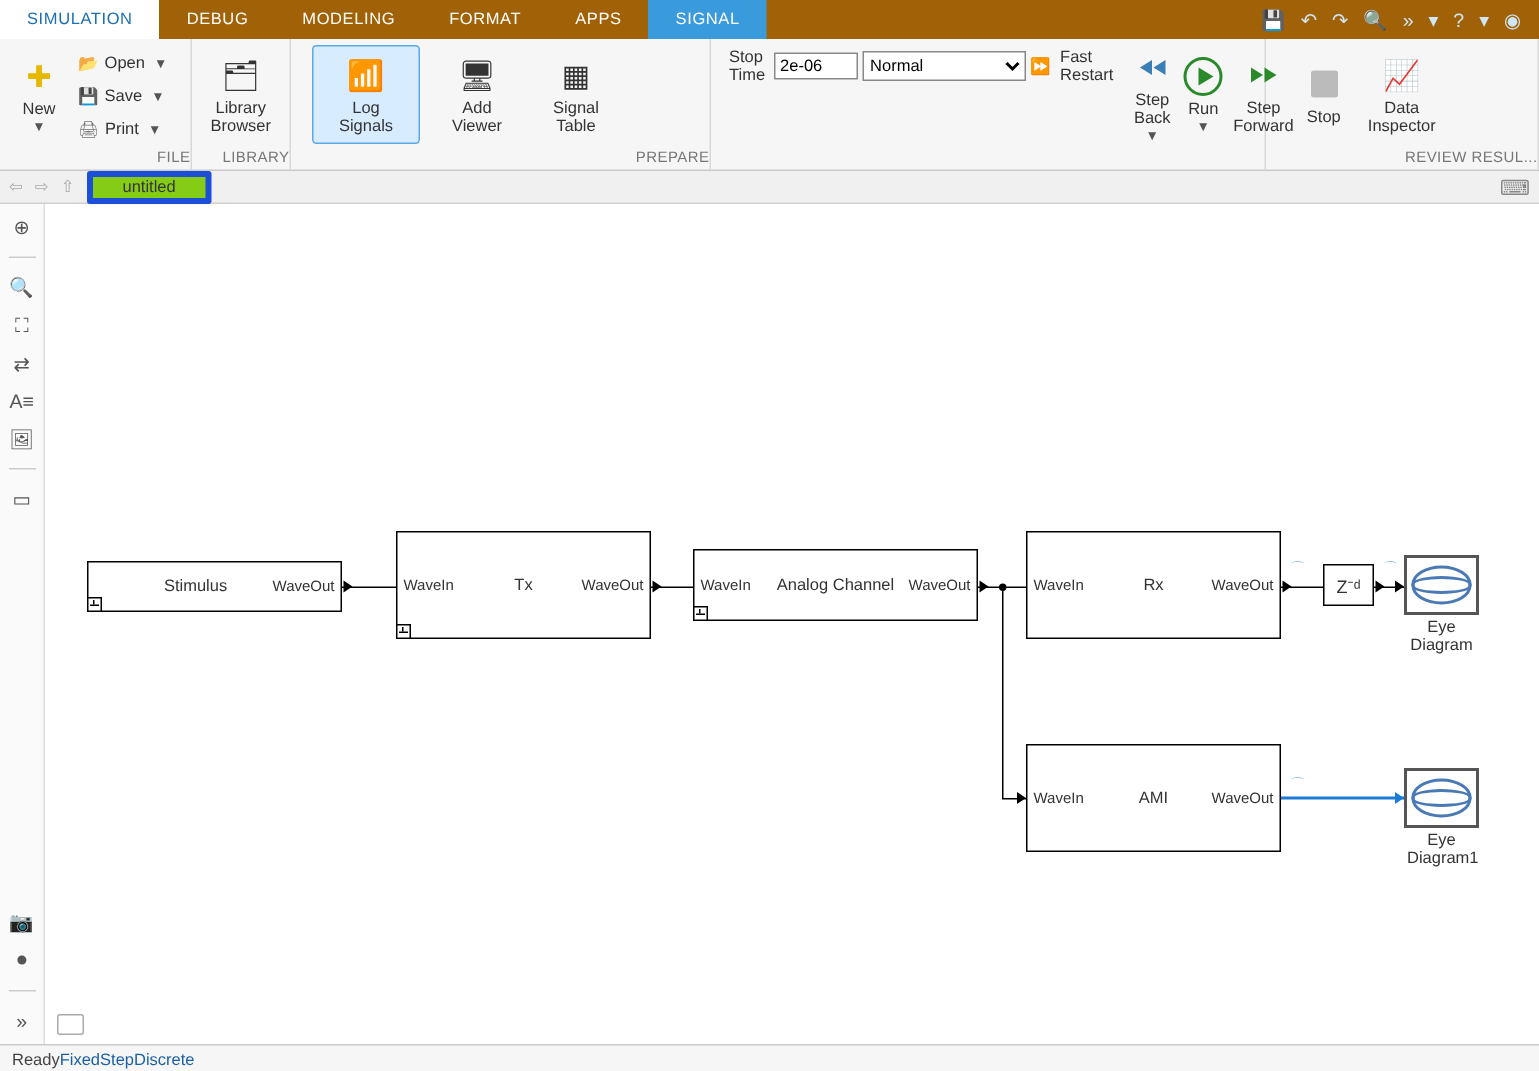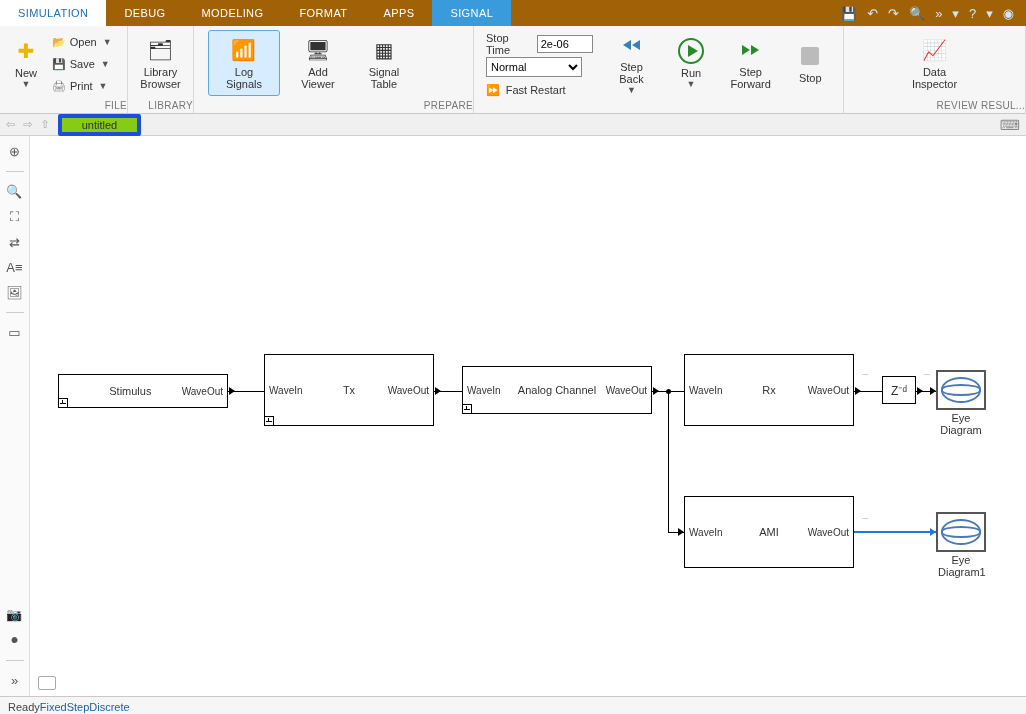--- a/index.html
+++ b/index.html
@@ -19,24 +19,24 @@
 .ribbon-group { border-right: 1px solid #d8d8d8; display: flex; flex-direction: column; }
 .ribbon-group .body { flex: 1; display: flex; align-items: flex-start; padding: 4px 6px 0; gap: 4px; }
 .ribbon-group .label { text-align: right; font-size: 10px; color: #777; padding-bottom: 2px; letter-spacing: .3px;}
 .vbtn { display: flex; flex-direction: column; align-items: center; justify-content: center; width: 56px; height: 66px; border-radius: 3px; cursor: pointer; }
 .vbtn .ic { width: 28px; height: 28px; display: flex; align-items: center; justify-content: center; font-size: 20px; }
 .vbtn .cap { font-size: 11px; text-align: center; line-height: 12px; margin-top: 2px; color: #333;}
 .vbtn.sel { background: #d7ecff; border: 1px solid #5aa9e6; }
 .smallrow { display: flex; align-items: center; gap: 4px; height: 20px; font-size: 11px; cursor: pointer; padding: 0 2px;}
 .smallrow .caret { font-size: 9px; color: #555; margin-left: 2px;}
 .stack { display: flex; flex-direction: column; gap: 2px; padding-top: 2px;}
-.sim-ctrl { display: flex; flex-direction: column; gap: 3px; padding: 4px 6px 0; font-size: 11px;}
+.sim-ctrl { display: flex; gap: 3px; padding: 4px 6px 0; font-size: 11px;}
 .sim-ctrl .row { display: flex; align-items: center; gap: 6px; height: 20px;}
 .sim-ctrl input { width: 56px; height: 18px; font-size: 11px; padding: 0 3px; border: 1px solid #888;}
-.sim-ctrl select { width: 96px; height: 20px; font-size: 11px; border: 1px solid #888; background: #fff;}
+.sim-ctrl select { width: 109px; height: 20px; font-size: 11px; border: 1px solid #888; background: #fff;}
 .run-ic { width: 26px; height: 26px; border-radius: 50%; border: 2px solid #2a8a2a; display: flex; align-items: center; justify-content: center;}
 .run-ic::before { content: ""; border-left: 10px solid #2a8a2a; border-top: 6px solid transparent; border-bottom: 6px solid transparent; margin-left: 3px;}
 .stepfwd { display: flex; align-items: center; gap: 1px;}
 .stepfwd span{ width:0;height:0;border-left:8px solid #2a8a2a;border-top:5px solid transparent;border-bottom:5px solid transparent;}
 .stepback { transform: scaleX(-1); }
 .stepback span{ border-left-color:#3a7fb5;}
 .stop-ic { width: 18px; height: 18px; background: #bbb; border-radius: 2px;}
 
 
 .navbar { height: 22px; background: #f0f0f0; border-bottom: 1px solid #d0d0d0; display: flex; align-items: center; padding: 0 6px; gap: 8px; font-size: 11px;}

